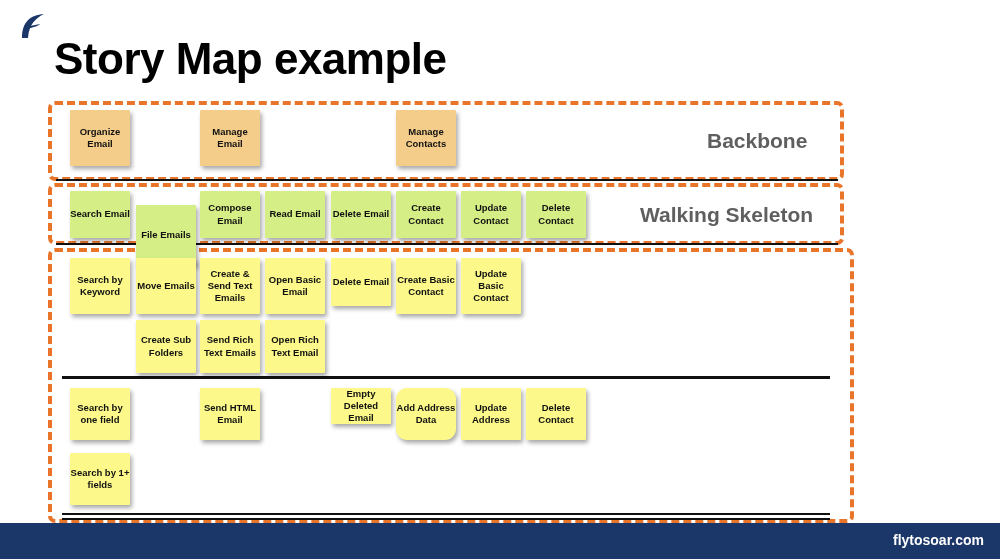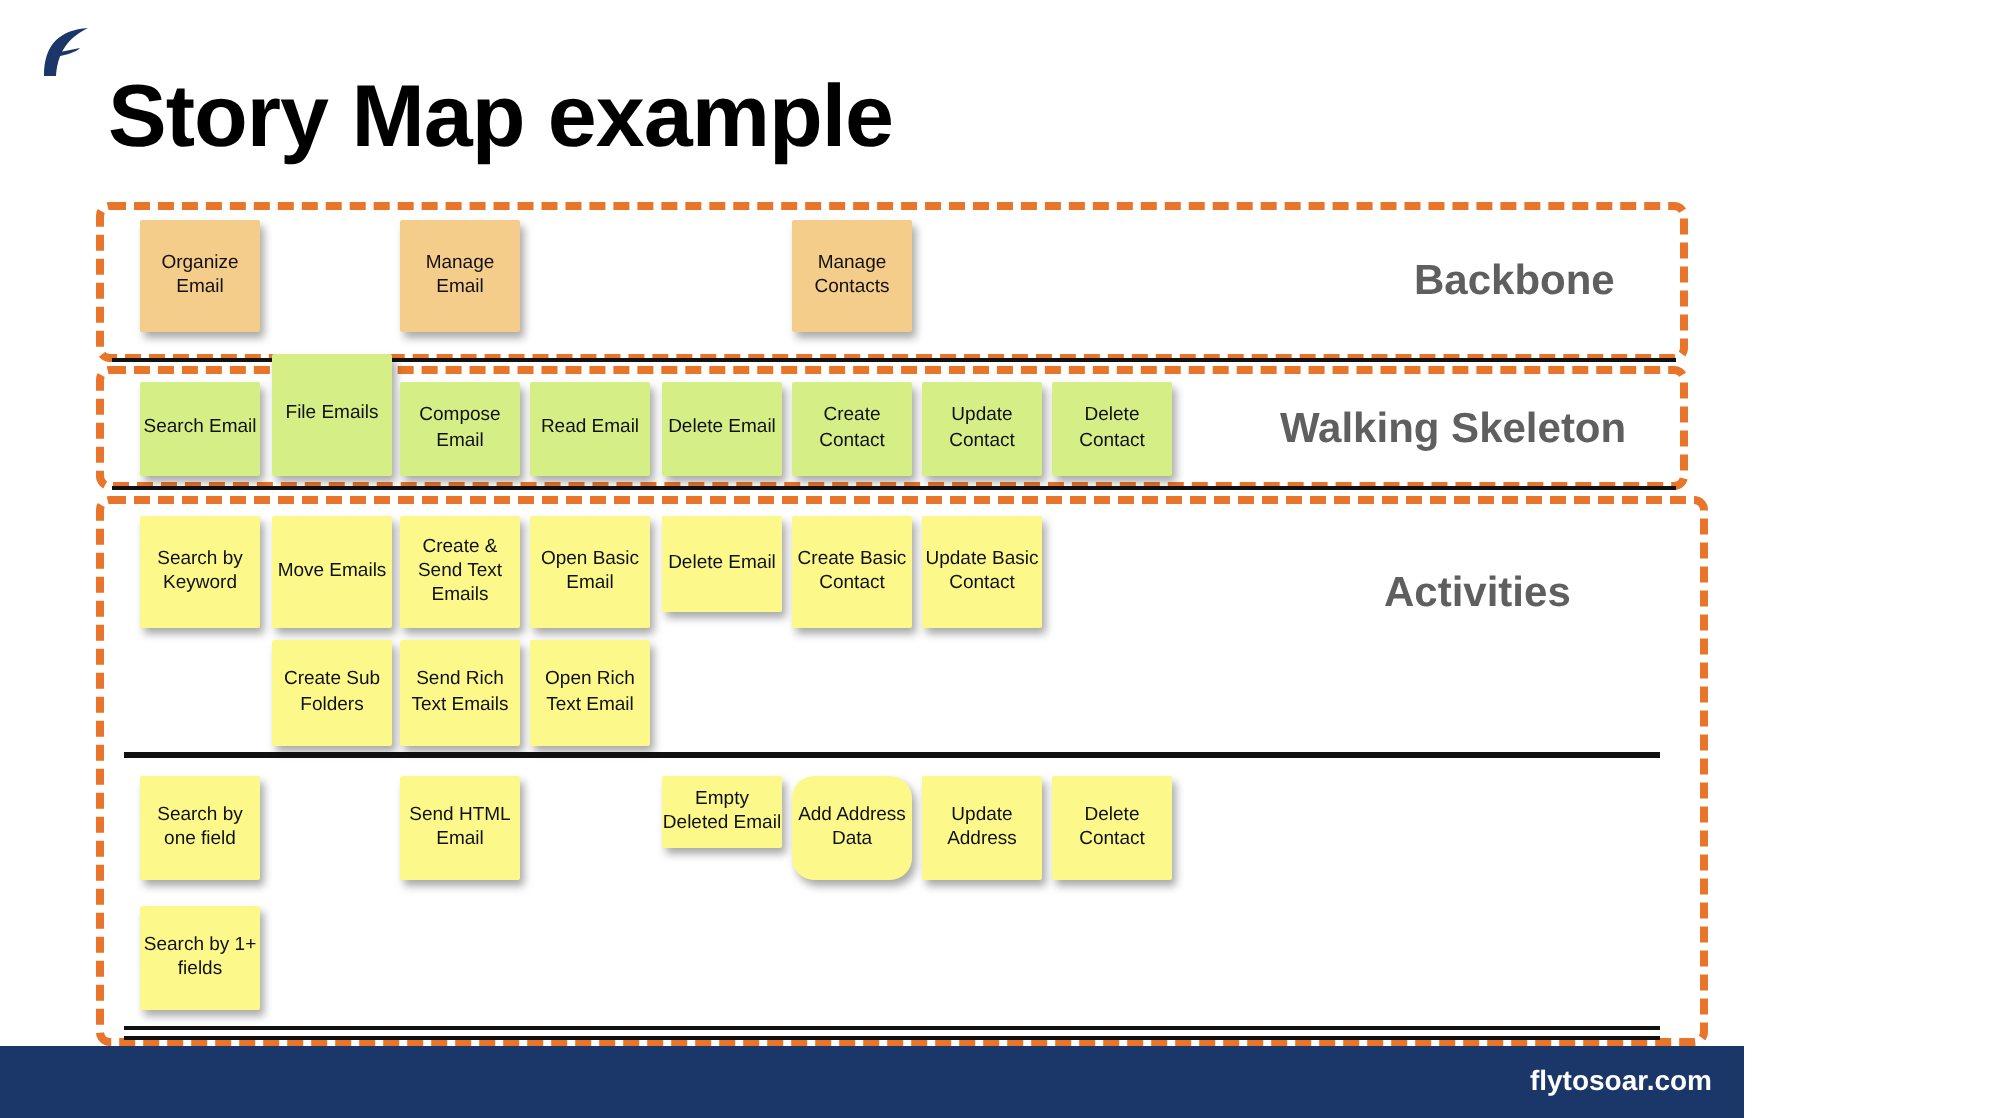--- a/index.html
+++ b/index.html
@@ -85,21 +85,21 @@
 
   
   .card {
     position: absolute;
     width: 60px;
     display: flex;
     align-items: center;
     justify-content: center;
     text-align: center;
     font-size: 9.5px;
-    font-weight: normal;
+    font-weight: bold;
     color: #111111;
     line-height: 1.28;
     padding: 3px 0;
     box-shadow: 2px 3px 4px rgba(0,0,0,0.34);
     border-radius: 1px;
   }
   .card.orange { background: #f5cd8a; }
   .card.green  { background: #d5ee85; }
   .card.yellow { background: #fcf98a; }
 
@@ -115,21 +115,21 @@
     border-radius: 0 0 50% 50% / 0 0 100% 100%;
     box-shadow: 1px 3px 3px rgba(0,0,0,0.28);
     z-index: -1;
   }
 
   
   .footer {
     position: absolute;
     left: 0;
     bottom: 0;
-    width: 872px;
+    width: 1000px;
     height: 36px;
     background: #1b3668;
   }
   .footer-text {
     position: absolute;
     right: 16px;
     top: 9px;
     color: #ffffff;
     font-size: 14px;
     font-weight: bold;
@@ -154,37 +154,36 @@
   <div class="dashframe" id="frame-activities"></div>
 
   <div class="sepline" id="sep-backbone"></div>
   <div class="sepline" id="sep-skeleton"></div>
   <div class="sepline" id="sep-release1"></div>
   <div class="sepline" id="sep-release2a"></div>
   <div class="sepline" id="sep-release2b"></div>
 
   <div class="sectionlabel" id="lbl-backbone">Backbone</div>
   <div class="sectionlabel" id="lbl-skeleton">Walking Skeleton</div>
-  <div class="sectionlabel" id="lbl-activities">Activities</div>
 
 
   <div id="cards-layer">
       <div class="card orange" style="left: 70px; top: 110px; height: 56px;">
         <span>Organize Email</span>
       </div>
       <div class="card orange" style="left: 200px; top: 110px; height: 56px;">
         <span>Manage Email</span>
       </div>
       <div class="card orange" style="left: 396px; top: 110px; height: 56px;">
         <span>Manage Contacts</span>
       </div>
       <div class="card green" style="left: 70px; top: 191px; height: 47px;">
         <span>Search Email</span>
       </div>
-      <div class="card green" style="left: 136px; top: 177px; height: 61px;">
+      <div class="card green" style="left: 136px; top: 205px; height: 61px;">
         <span>File Emails</span>
       </div>
       <div class="card green" style="left: 200px; top: 191px; height: 47px;">
         <span>Compose Email</span>
       </div>
       <div class="card green" style="left: 265px; top: 191px; height: 47px; align-items: center;">
         <span>Read Email</span>
       </div>
       <div class="card green" style="left: 331px; top: 191px; height: 47px;">
         <span>Delete Email</span>

